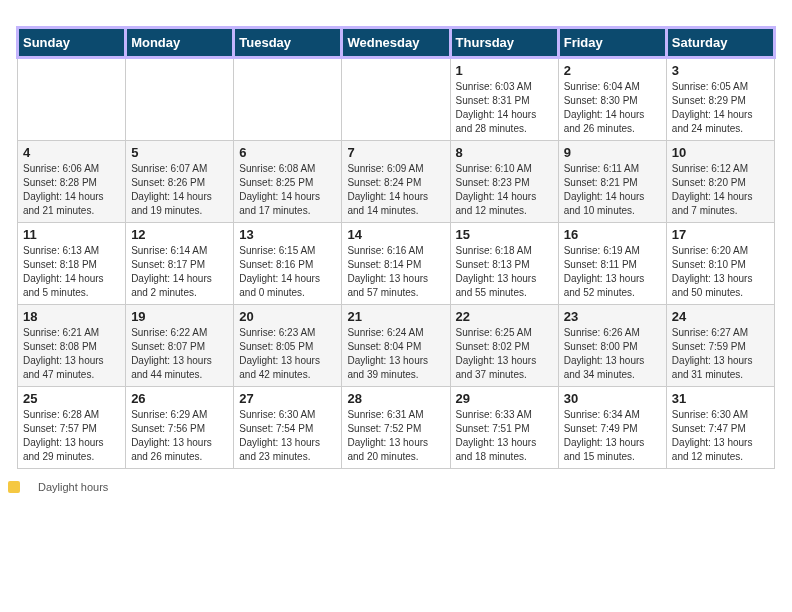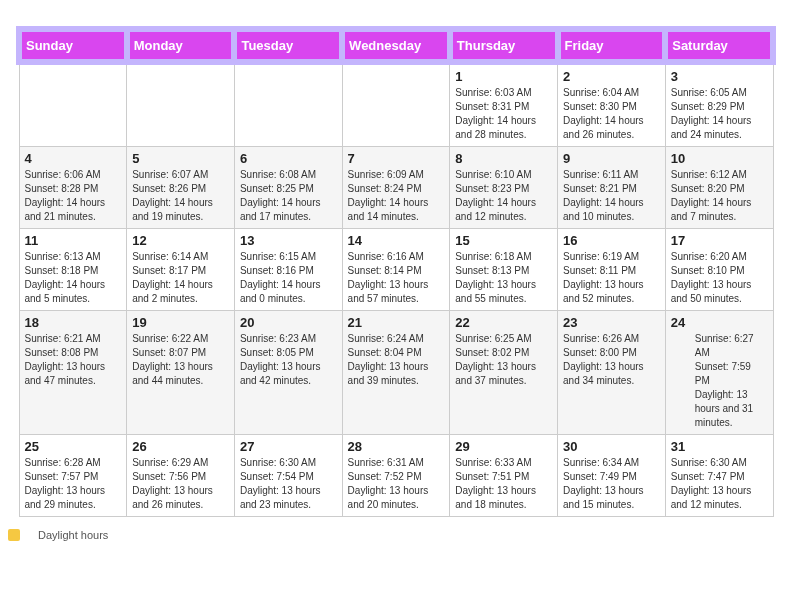--- a/index.html
+++ b/index.html
@@ -60,27 +60,27 @@
       width: 100%;
       border-collapse: collapse;
       padding: 0 8px;
       margin: 0 8px;
       width: calc(100% - 16px);
     }
     .calendar-wrapper {
       padding: 0 8px 8px 8px;
     }
     .cal-header th {
-      background: #d946ef;
+      background: #0c4a6e;
       color: #fff;
       font-size: 13px;
       font-weight: bold;
       padding: 6px 4px;
       text-align: left;
-      border: 6px solid #c4b5fd;
+      border: 3px solid #c4b5fd;
     }
     .cal-row td {
       border: 1px solid #ccc;
       vertical-align: top;
       padding: 4px 5px;
       width: calc(100% / 7);
       font-size: 10.5px;
       color: #222;
       background: #fff;
       min-height: 80px;
@@ -286,21 +286,21 @@
 Daylight: 13 hours and 37 minutes.</div>
           </td>
           <td>
             <span class="day-num">23</span>
             <div class="day-info" style="white-space: pre-line;">Sunrise: 6:26 AM
 Sunset: 8:00 PM
 Daylight: 13 hours and 34 minutes.</div>
           </td>
           <td>
             <span class="day-num">24</span>
-            <div class="day-info" style="white-space: pre-line; margin-left: 24px;">Sunrise: 6:27 AM
+            <div class="day-info" style="white-space: pre-line;">Sunrise: 6:27 AM
 Sunset: 7:59 PM
 Daylight: 13 hours and 31 minutes.</div>
           </td>
         </tr>
         <tr class="cal-row">
           <td>
             <span class="day-num">25</span>
             <div class="day-info" style="white-space: pre-line;">Sunrise: 6:28 AM
 Sunset: 7:57 PM
 Daylight: 13 hours and 29 minutes.</div>

